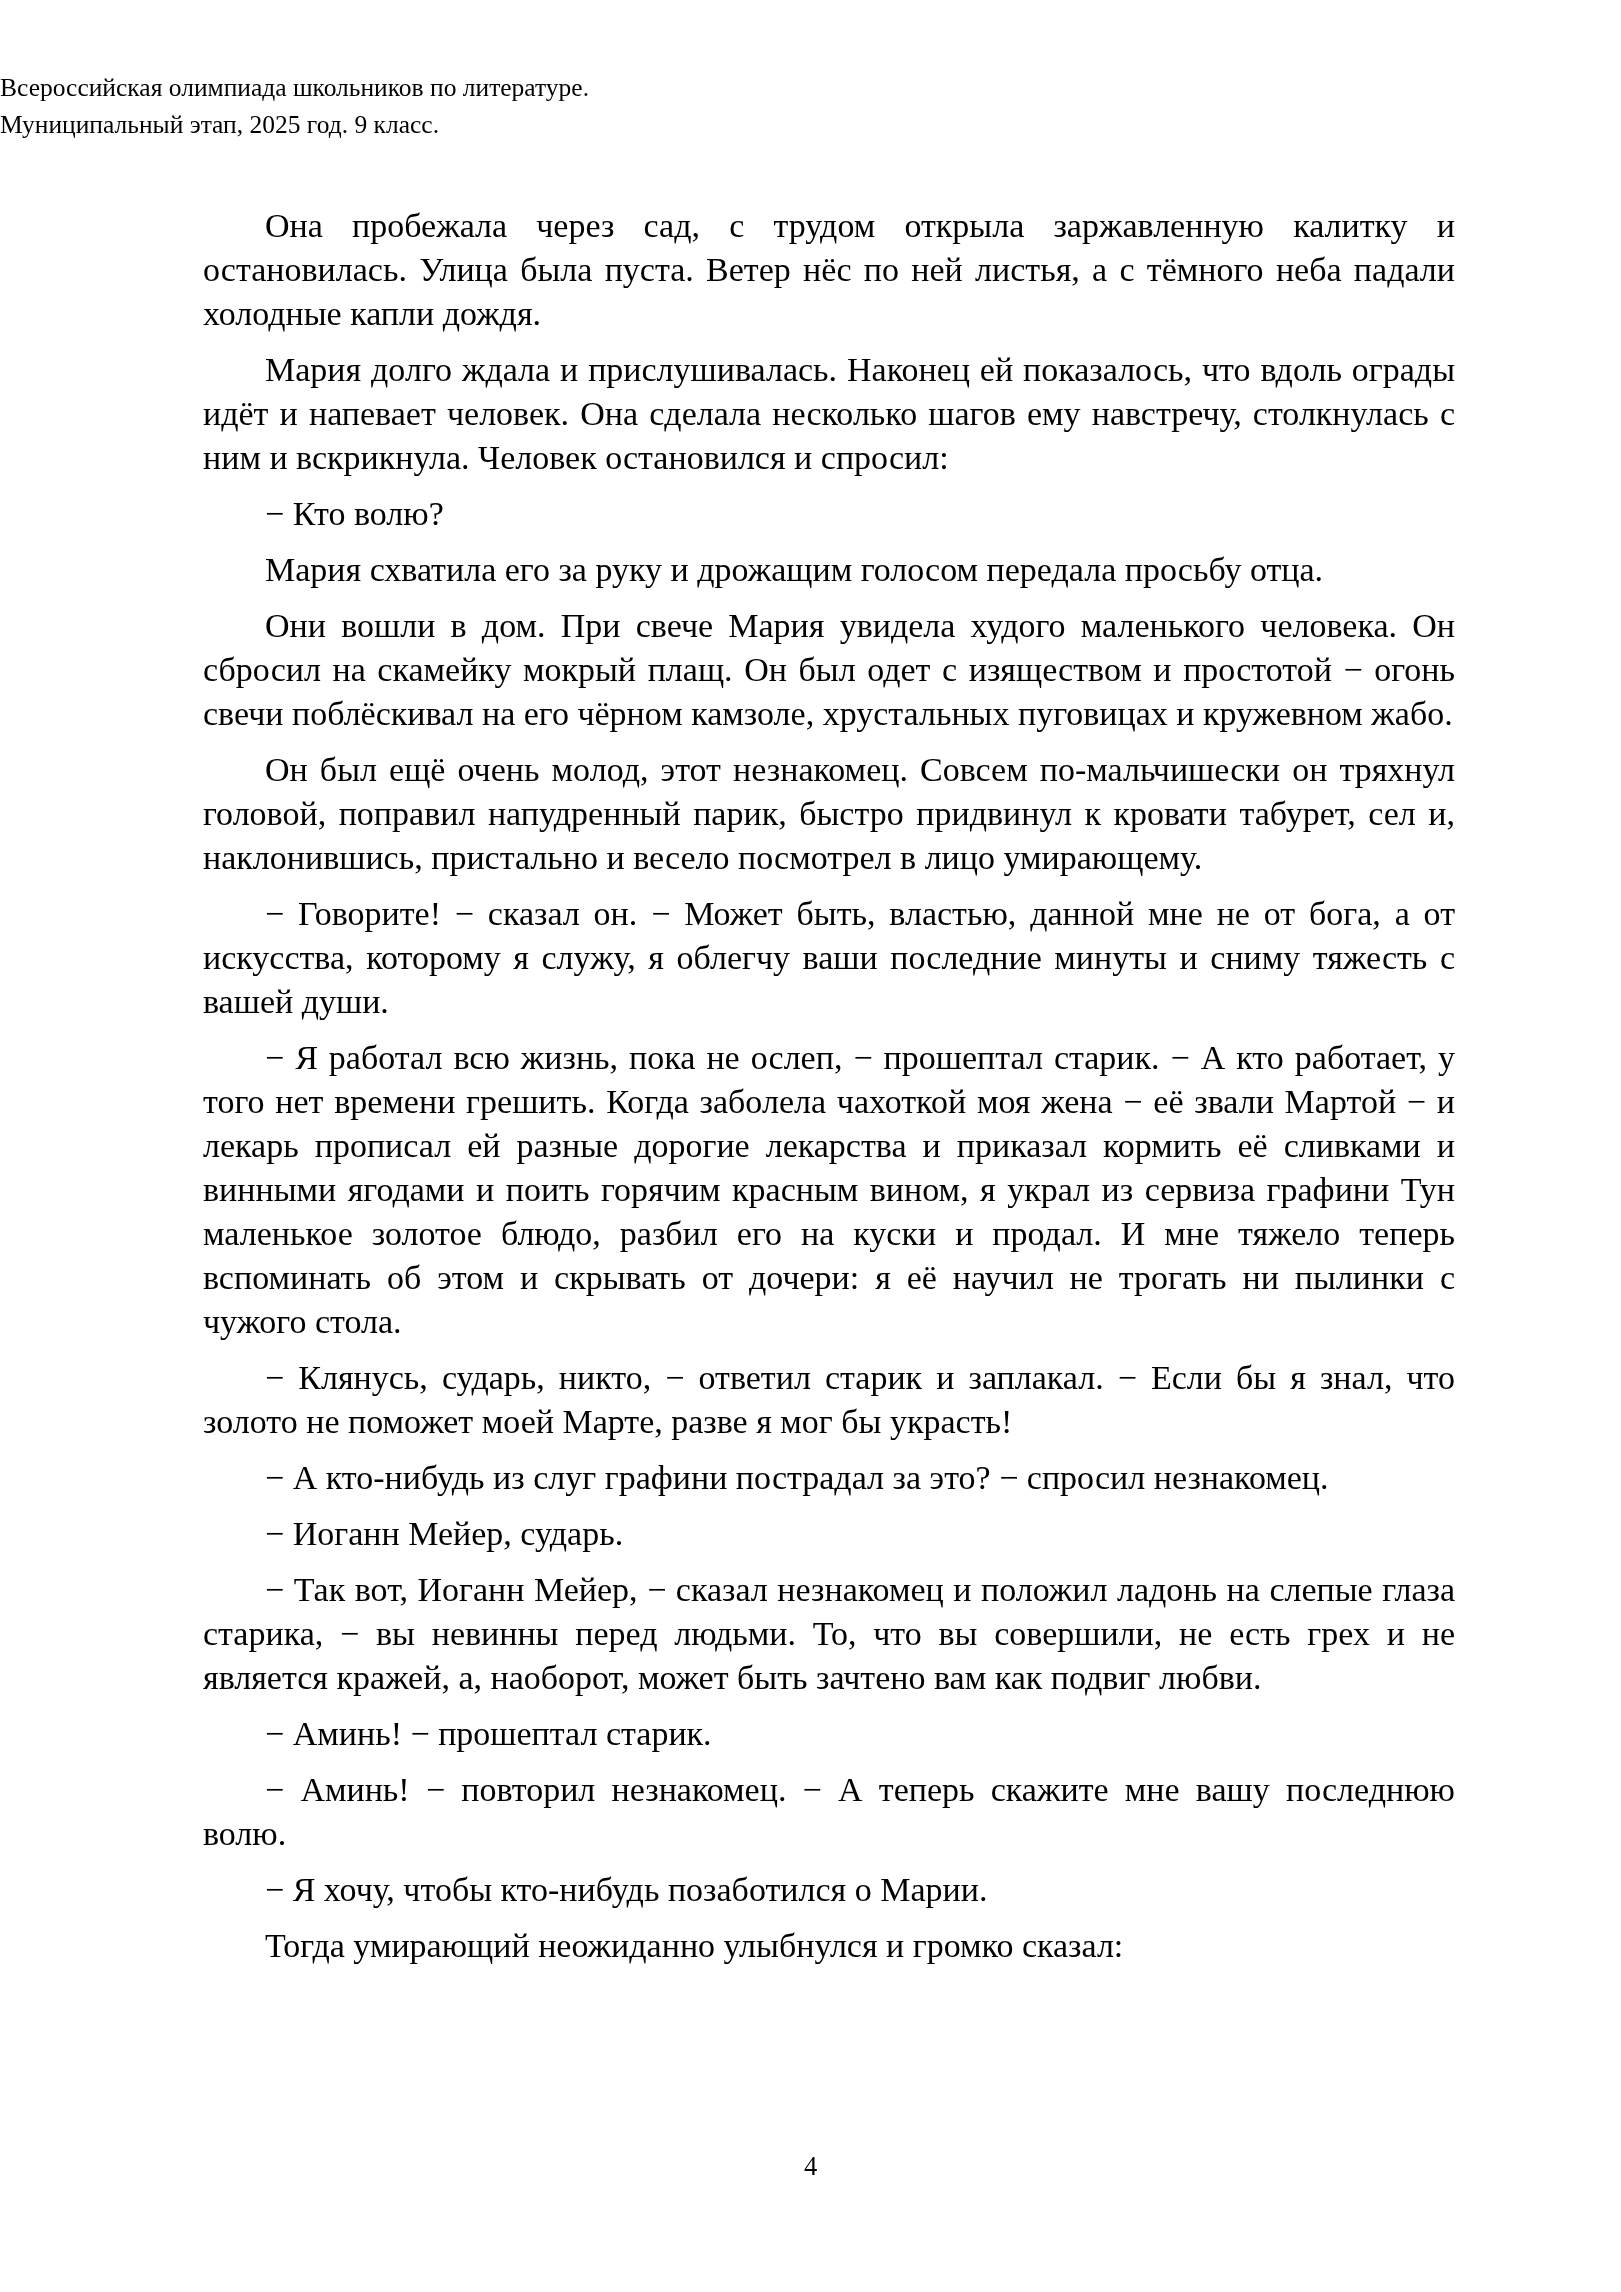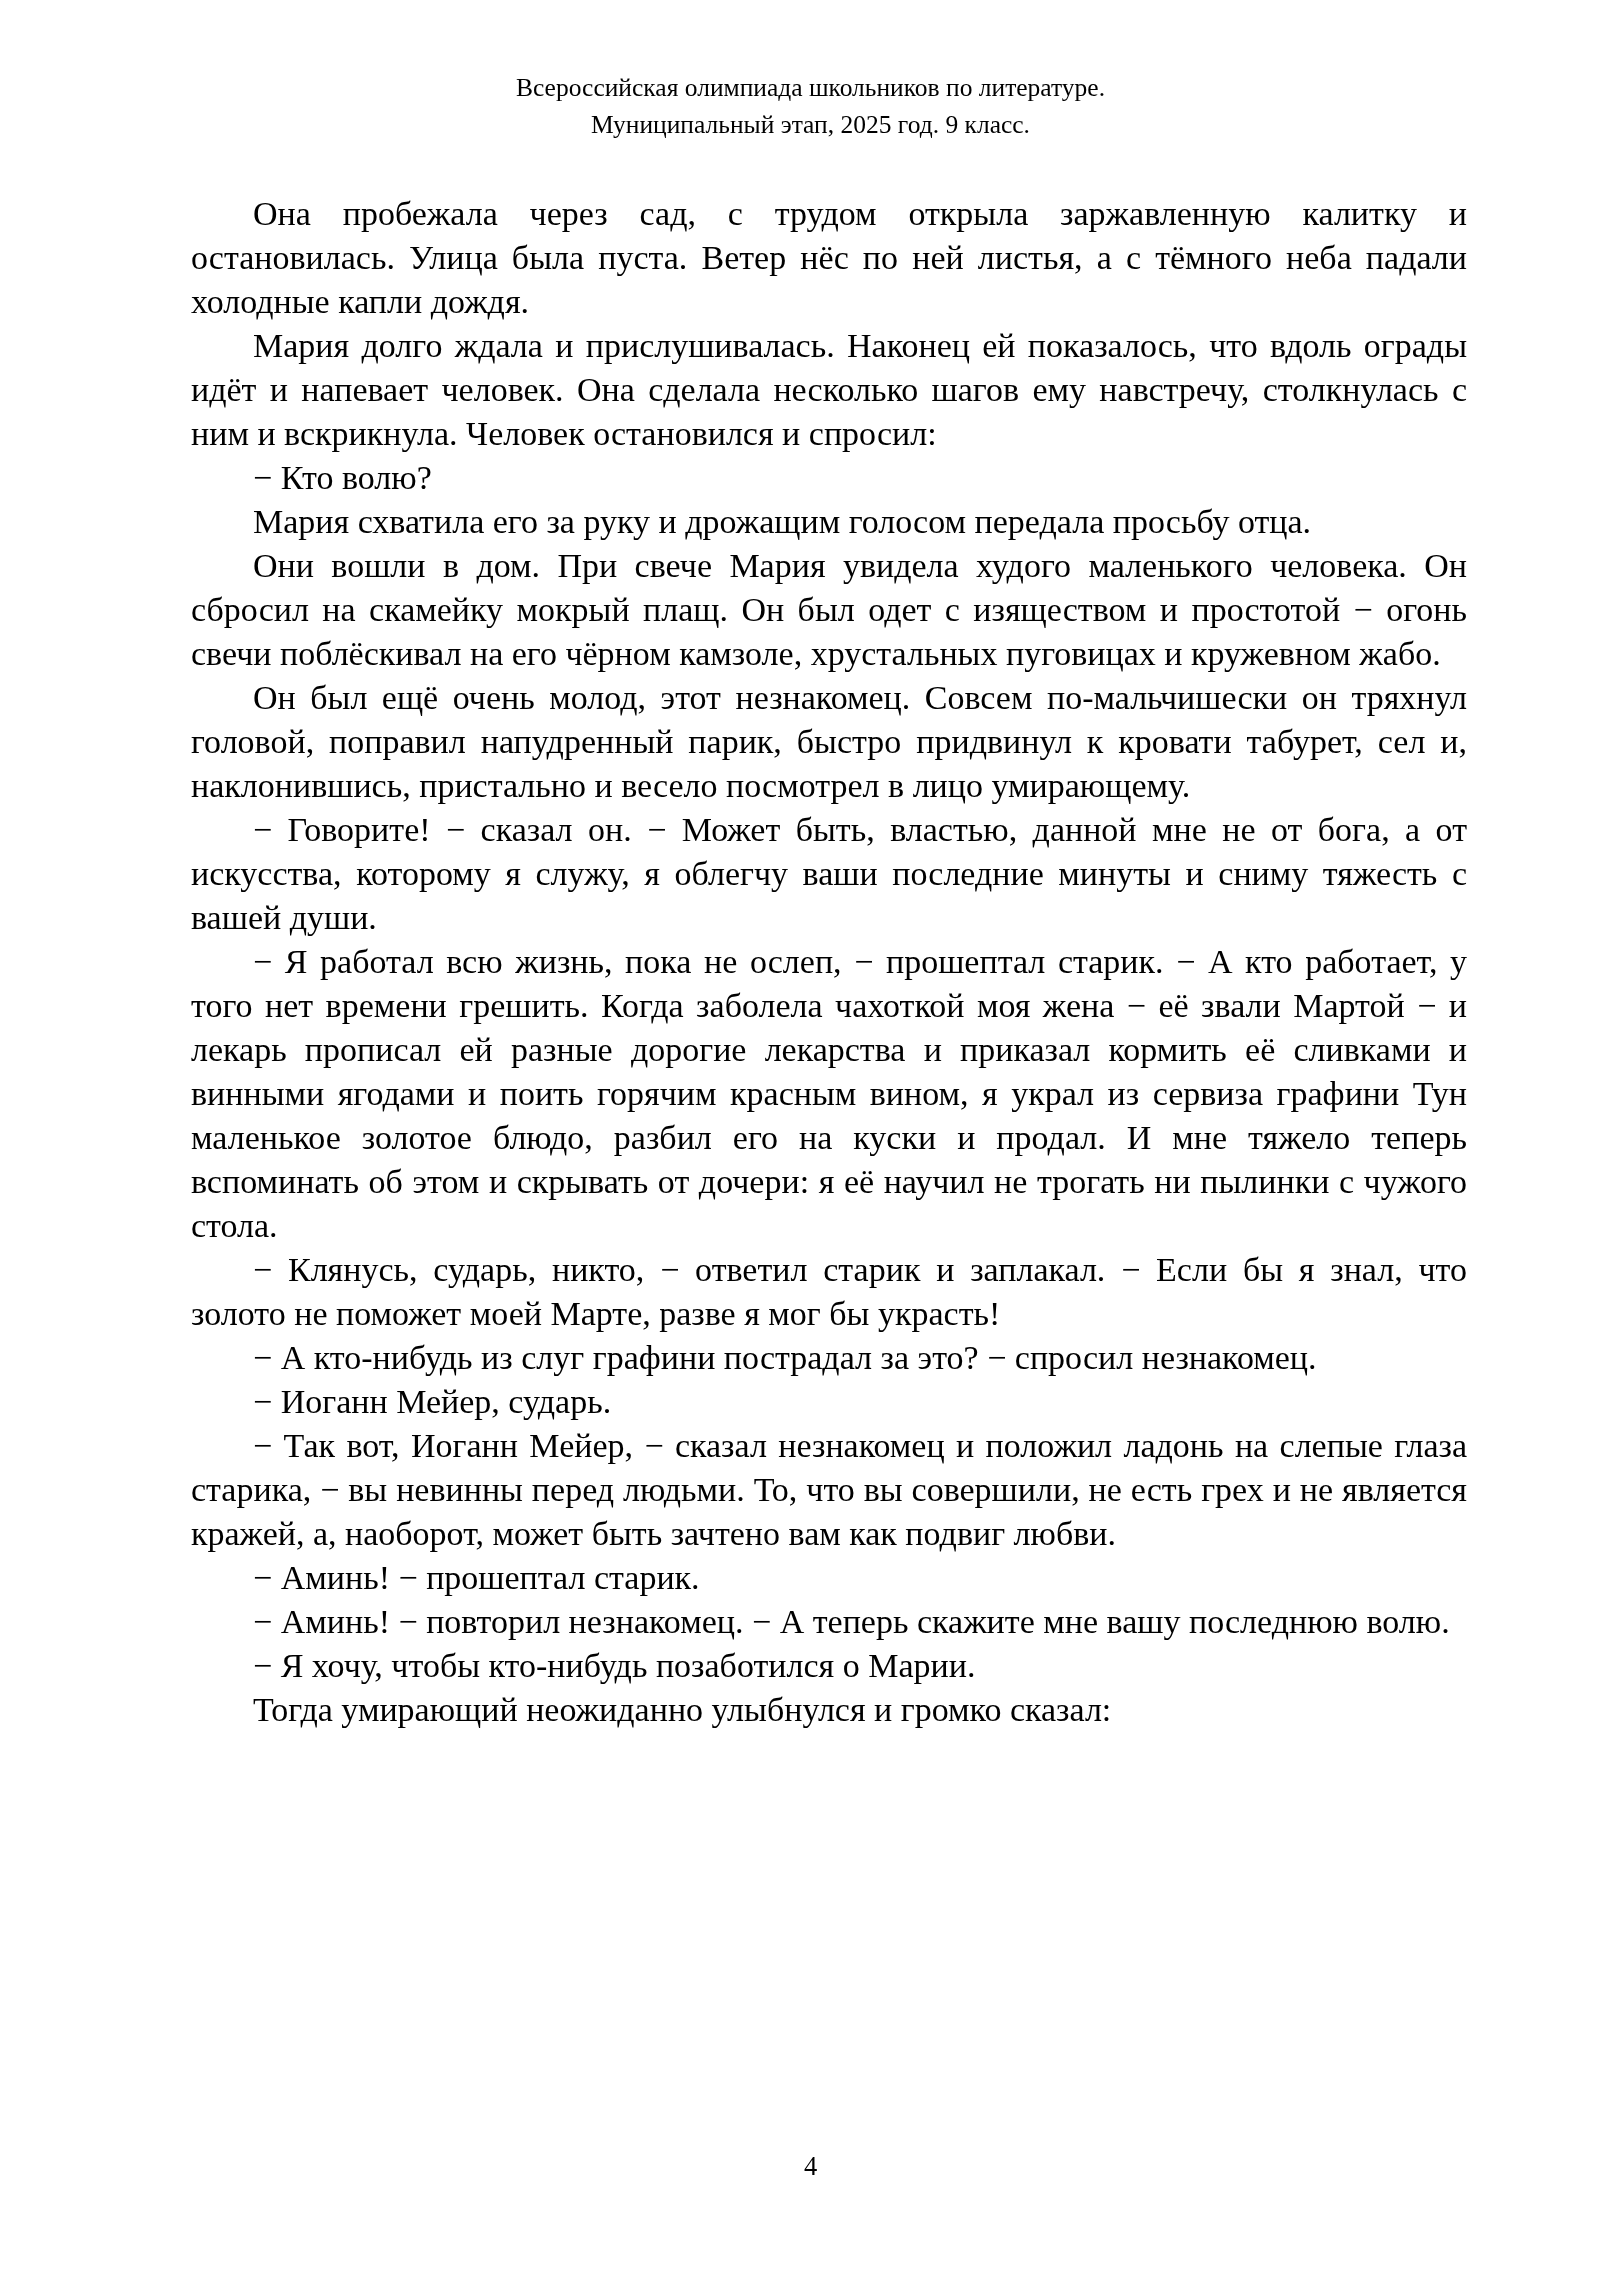--- a/index.html
+++ b/index.html
@@ -21,40 +21,39 @@
       top: 0;
       width: 1621px;
       height: 2293px;
       background: #ffffff;
     }
     .header {
       position: absolute;
       top: 69px;
       left: 0;
       width: 1621px;
-      text-align: center;
       font-size: 25.5px;
       line-height: 37px;
       font-family: Liberation Serif, serif;
     }
     .header div {
       display: block;
     }
     .body-text {
       position: absolute;
       left: 191px;
       top: 192px;
       width: 1276px;
       font-size: 34px;
       line-height: 44px;
       text-align: justify;
       hyphens: manual;
     }
     .body-text p {
-      margin: 0;
+      margin: 12px;
       text-indent: 62px;
     }
     .body-text p.last-left {
       text-align-last: left;
     }
     .page-number {
       position: absolute;
       top: 2151px;
       left: 0;
       width: 1621px;

